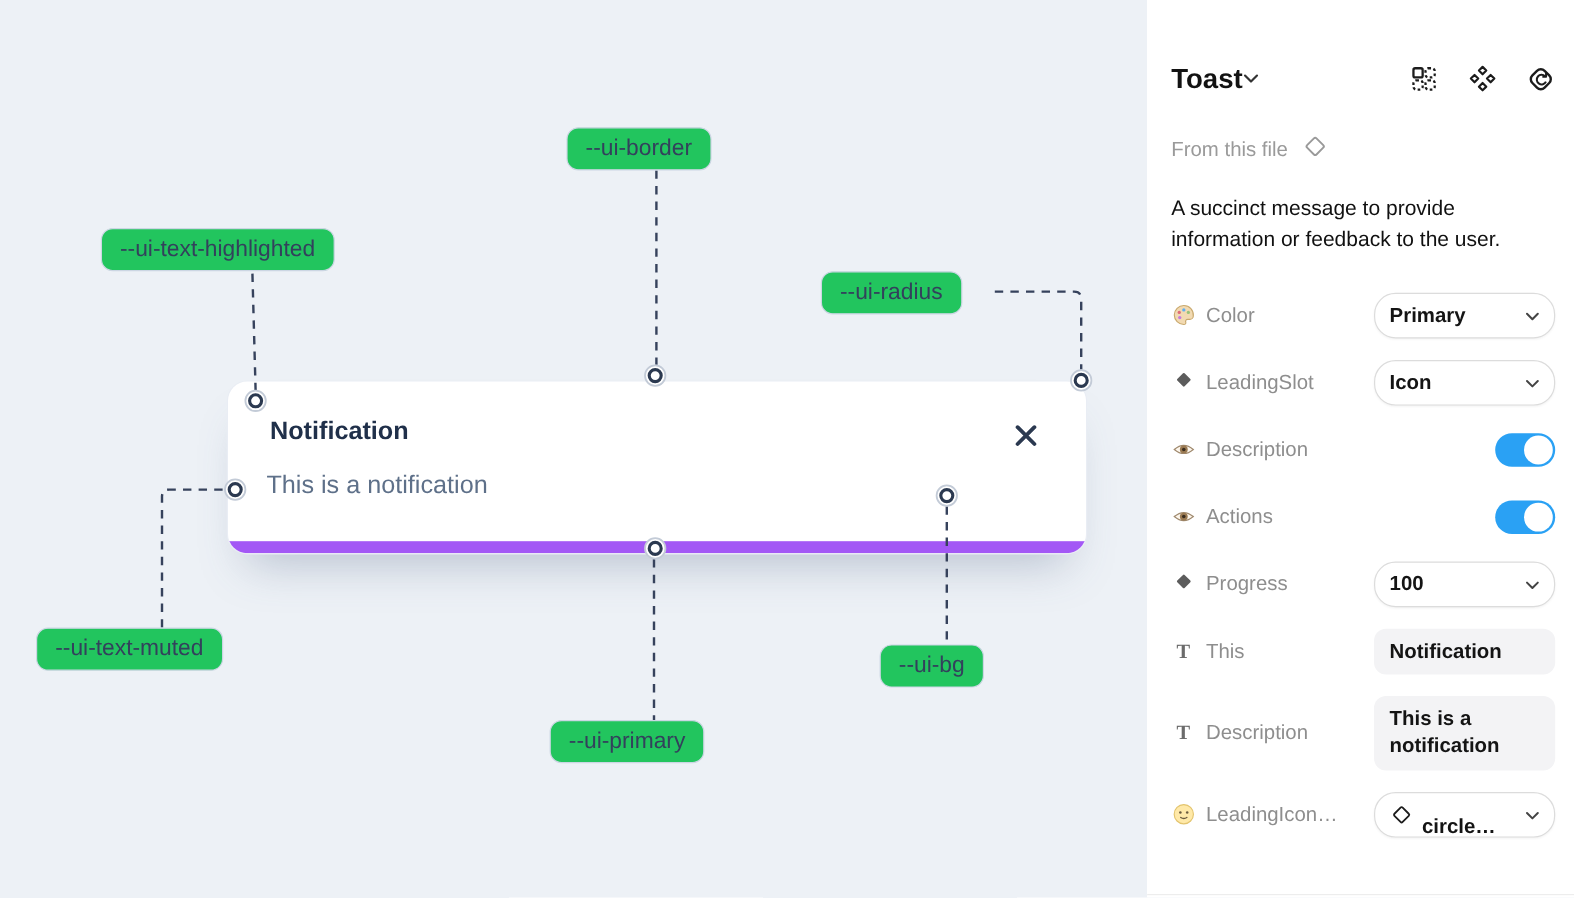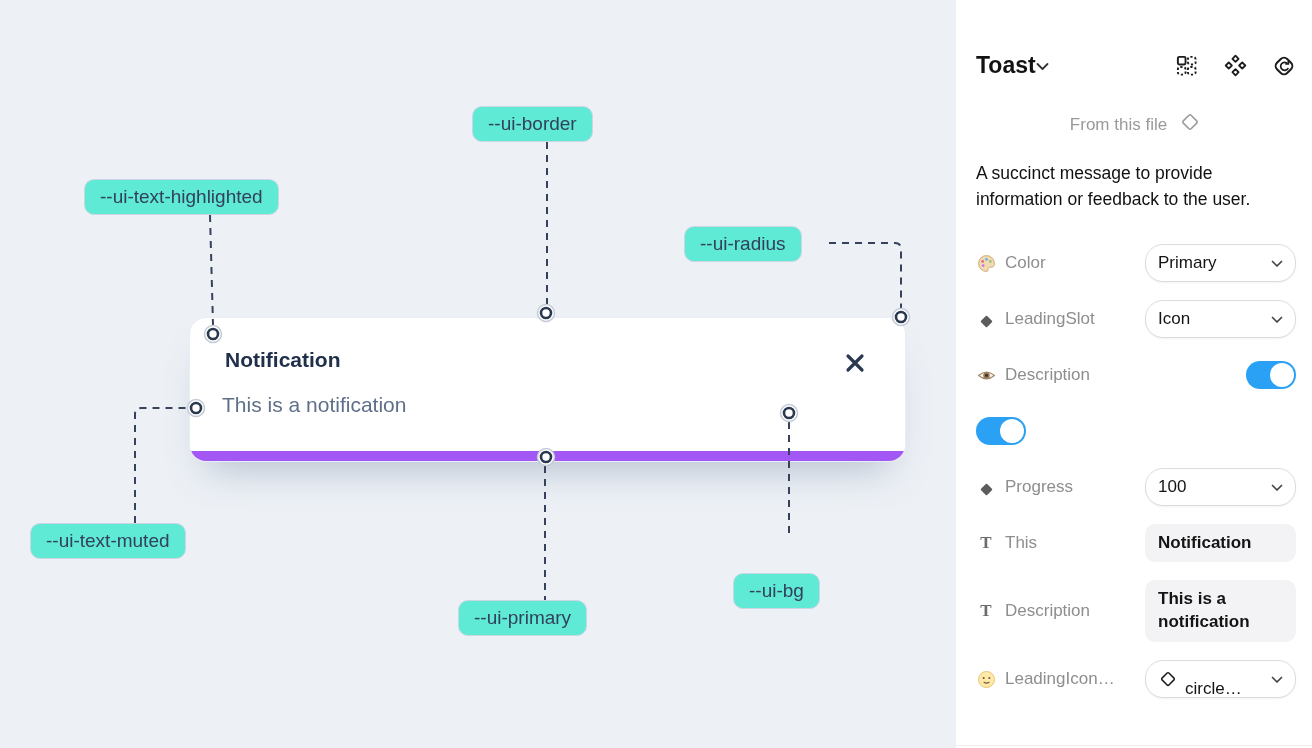--- a/index.html
+++ b/index.html
@@ -4,52 +4,52 @@
 <style>
   html,body{margin:0;padding:0;}
   body{
     width:1312px;height:748px;display:flex;overflow:hidden;
     font-family:"Liberation Sans",sans-serif;background:#fff;
   }
   
   .canvas{position:relative;width:956px;height:748px;flex:none;background:#edf1f6;}
   .overlay-svg{position:absolute;left:0;top:0;z-index:3;pointer-events:none;}
   .pill{
-    position:absolute;z-index:4;background:#5eead4;border:1px solid #ccd6e3;border-radius:10px;
+    position:absolute;z-index:4;background:#22c55e;border:1px solid #ccd6e3;border-radius:10px;
     padding:5px 15px;font-size:19px;line-height:24px;color:#33415c;white-space:nowrap;font-weight:500;
   }
   .toast-card{
     position:absolute;left:190px;top:318px;width:715px;height:143px;z-index:2;
     background:#fff;border-radius:16px;overflow:hidden;
     box-shadow:0 0 0 1px #e9edf4, 0 24px 38px -16px rgba(80,100,135,.35);
   }
   .toast-title{position:absolute;left:35px;top:30px;font-size:21px;font-weight:600;color:#20304a;}
   .toast-desc{position:absolute;left:32px;top:75px;font-size:21px;color:#5e7089;}
   .toast-close{position:absolute;right:38px;top:34px;width:24px;height:24px;background:none;border:none;padding:0;cursor:pointer;}
   .toast-progress{position:absolute;left:0;right:0;bottom:0;height:10px;background:#a358f5;}
   
   .panel{flex:1;background:#fff;box-sizing:border-box;padding:52px 16px 0 20px;position:relative;}
   .panel::after{content:"";position:absolute;left:0;right:0;bottom:2px;height:1px;background:#ededed;}
   .panel-header{display:flex;align-items:center;}
   .panel-title-wrap{display:flex;align-items:center;cursor:pointer;}
   .panel-title{font-size:23px;font-weight:700;color:#121212;}
   .header-icons{margin-left:auto;display:flex;align-items:center;gap:25px;}
   .icon-btn{background:none;border:none;padding:0;width:24px;height:24px;cursor:pointer;display:flex;align-items:center;justify-content:center;}
-  .source-row{margin-top:31px;display:flex;align-items:center;gap:11px;font-size:17px;color:#9a9a9a;justify-content:center;}
+  .source-row{margin-top:31px;display:flex;align-items:center;gap:11px;font-size:17px;color:#9a9a9a;}
   .panel-desc{margin:21px 0 16px;font-size:17.5px;line-height:1.5;color:#111;max-width:332px;}
   .props{margin-top:31px;}
   .prop-row{display:flex;align-items:center;margin-bottom:18px;min-height:38px;}
-  .prop-label{flex:1;display:flex;align-items:flex-end;gap:9px;font-size:17px;color:#8e8e8e;}
+  .prop-label{flex:1;display:flex;align-items:flex-start;gap:9px;font-size:17px;color:#8e8e8e;}
   .picon{width:20px;display:inline-flex;justify-content:center;flex:none;}
   .ticon{font-family:"Liberation Serif",serif;font-weight:700;color:#6b6b6b;font-size:17px;}
   .select{
     width:151px;height:38px;flex:none;box-sizing:border-box;cursor:pointer;
     background:#fff;border:1px solid #dcdcdc;border-radius:18px;box-shadow:0 1px 2px rgba(0,0,0,.05);
     display:flex;align-items:center;gap:7px;padding:0 12px;font-family:"Liberation Sans",sans-serif;
-    font-size:17px;font-weight:400;color:#141414;text-align:left;
+    font-size:17px;font-weight:700;color:#141414;text-align:left;
   }
   .select .chev{margin-left:auto;flex:none;}
   .toggle{width:50px;height:28px;flex:none;border-radius:14px;border:none;background:#2aa1f4;position:relative;cursor:pointer;padding:0;}
   .toggle .knob{position:absolute;top:2px;right:2px;width:24px;height:24px;border-radius:50%;background:#fff;}
   .field{
     width:151px;flex:none;box-sizing:border-box;min-height:38px;display:flex;align-items:center;
     background:#f3f3f5;border-radius:10px;padding:8px 13px;
     font-size:17px;font-weight:600;color:#141414;line-height:1.35;cursor:text;
   }
   .ellipsis{white-space:nowrap;overflow:hidden;text-overflow:ellipsis;max-width:72px;margin-top:20px;}
@@ -103,25 +103,25 @@
           <circle cx="789" cy="413" r="5" fill="#fff" stroke="#2b3950" stroke-width="2.6"></circle>
         </g>
       <g>
           <circle cx="546" cy="457" r="8.5" fill="#fff" stroke="#c3cbd7" stroke-width="1.5"></circle>
           <circle cx="546" cy="457" r="5" fill="#fff" stroke="#2b3950" stroke-width="2.6"></circle>
         </g>
     </g>
   </svg>
 
   <div class="pill" style="left:472px;top:106px;">--ui-border</div>
-  <div class="pill" style="left:84px;top:179px;">--ui-text-highlighted</div>
+  <div class="pill" style="left:84px;top:190px;">--ui-text-highlighted</div>
   <div class="pill" style="left:684px;top:226px;">--ui-radius</div>
   <div class="pill" style="left:30px;top:523px;">--ui-text-muted</div>
   <div class="pill" style="left:458px;top:600px;text-align:right;">--ui-primary</div>
-  <div class="pill" style="left:733px;top:537px;margin-top:36px;">--ui-bg</div>
+  <div class="pill" style="left:733px;top:537px;">--ui-bg</div>
 </div>
 
 <div class="panel">
 
   <div class="panel-header">
     <div class="panel-title-wrap">
       <span class="panel-title">Toast</span>
       <span>
         <svg width="13" height="9" viewBox="0 0 13 9">
             <path d="M1.5 2 L6.5 7 L11.5 2" stroke="#333" stroke-width="1.8" fill="none" stroke-linecap="round" stroke-linejoin="round"></path>
@@ -216,20 +216,30 @@
             </svg>
         </span>
         <span>Description</span>
       </div>
       <button class="toggle">
           <span class="knob"></span>
         </button>
     </div>
 
     <div class="prop-row">
+      <div class="prop-label">
+        <span class="picon">
+          <svg width="19" height="19" viewBox="0 0 18 18">
+              <path d="M1.5 9 Q9 2.6 16.5 9 Q9 15.4 1.5 9 Z" fill="#fdf6ec" stroke="#a08a6f" stroke-width="1"></path>
+              <circle cx="9" cy="9" r="3.1" fill="#9a7a52"></circle>
+              <circle cx="9" cy="9" r="1.4" fill="#3a2d1f"></circle>
+            </svg>
+        </span>
+        <span>Actions</span>
+      </div>
       <button class="toggle">
           <span class="knob"></span>
         </button>
     </div>
 
     <div class="prop-row">
       <div class="prop-label">
         <span class="picon">
           <svg width="15" height="15" viewBox="0 0 16 16">
               <rect x="3.4" y="3.4" width="9.2" height="9.2" rx="1" transform="rotate(45 8 8)" fill="#5c5c5c"></rect>

